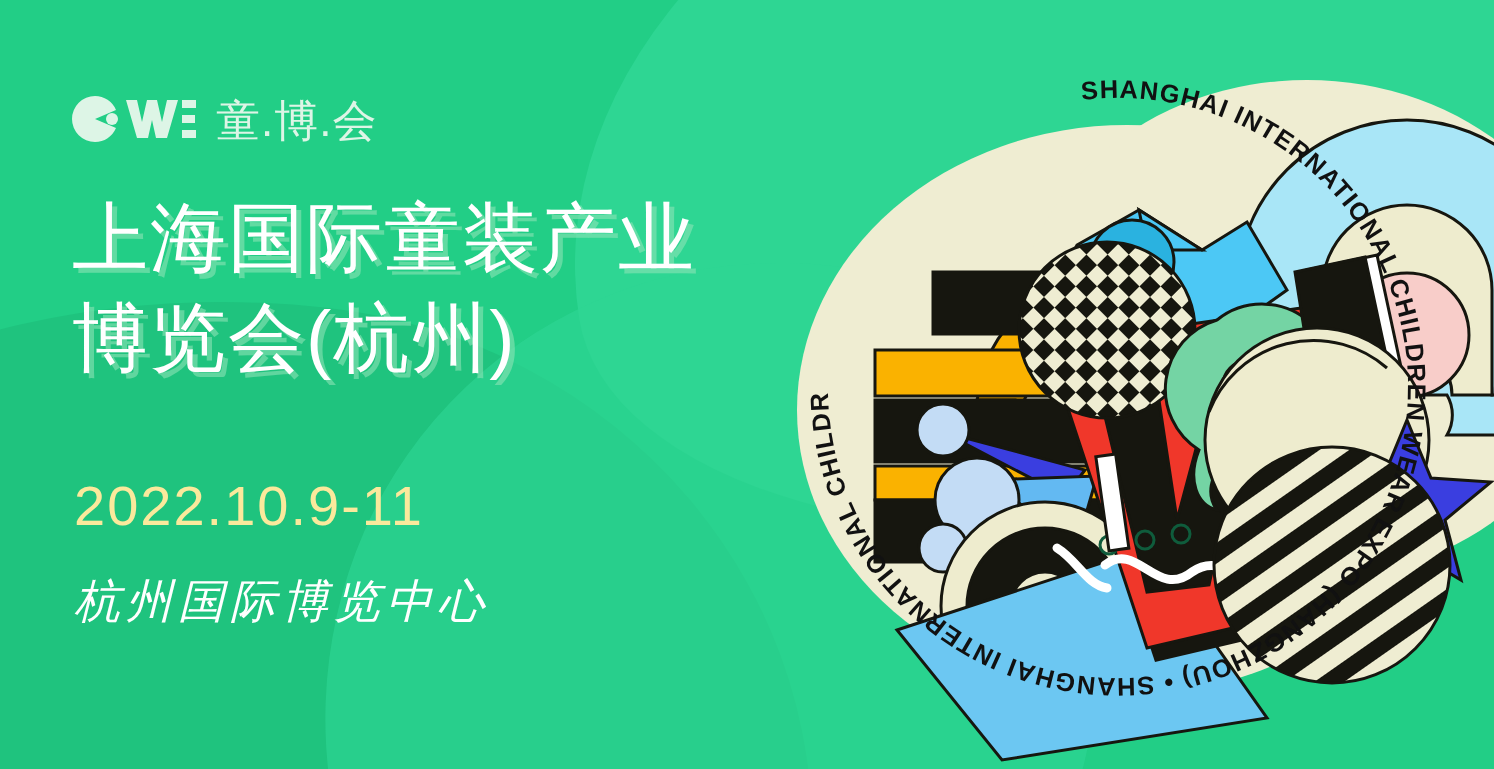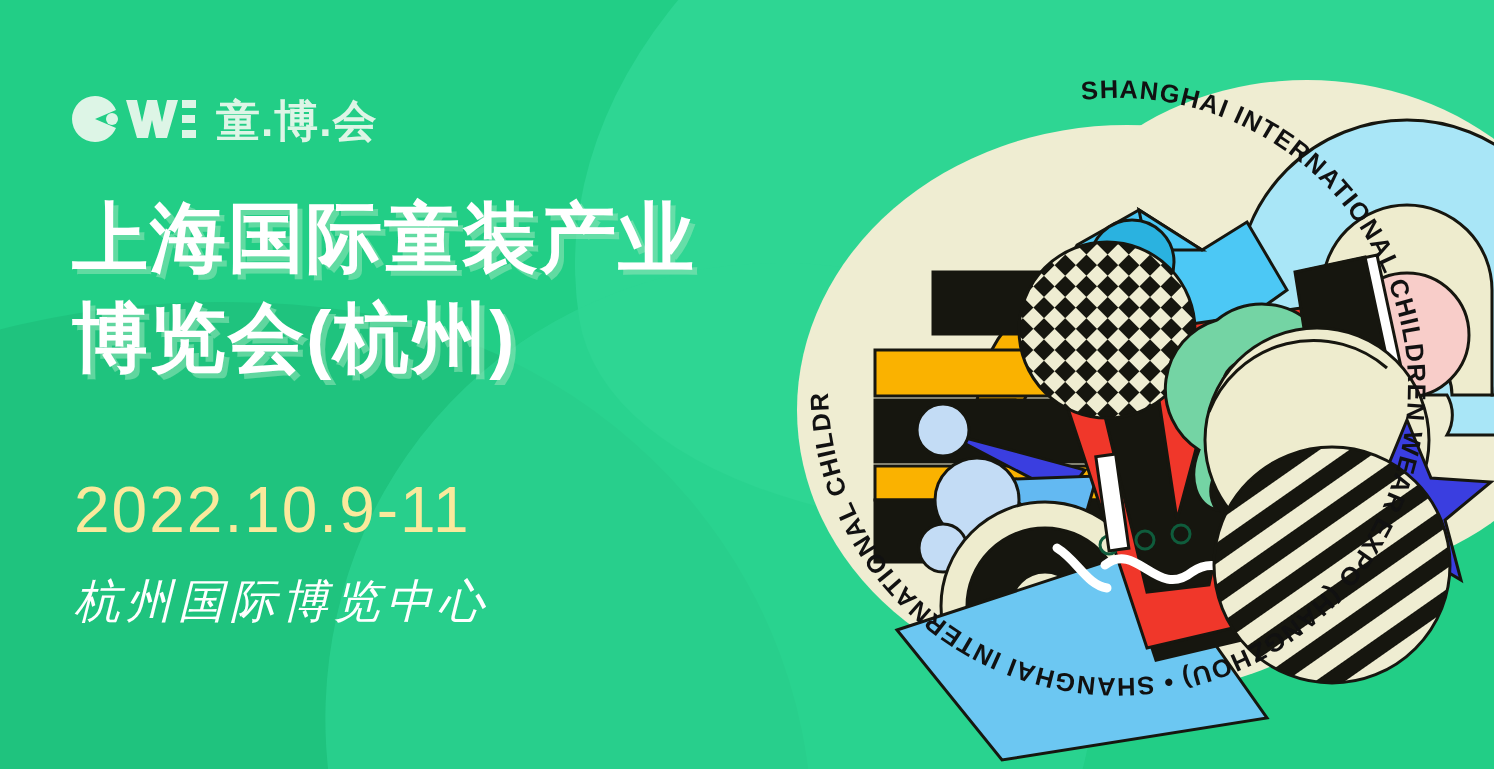--- a/index.html
+++ b/index.html
@@ -25,33 +25,33 @@
   .wave-c{
     left:330px;top:240px;width:760px;height:900px;
     background:#2ed693;border-radius:60% 40% 44% 56%/50% 50% 50% 50%;
     transform:rotate(18deg);opacity:.65;
   }
 
   
   .logo-row{position:absolute;left:72px;top:96px;display:flex;align-items:center;gap:20px;}
   .logo-mark{display:block;}
   .logo-word{
-    color:#ddf5e6;font-size:44px;font-weight:bold;letter-spacing:1px;
+    color:#ddf5e6;font-size:44px;font-weight:normal;letter-spacing:1px;
     line-height:1;white-space:nowrap;
   }
   .headline{
     position:absolute;left:72px;top:188px;
-    color:#ffffff;font-size:76px;font-weight:bold;line-height:1.32;
+    color:#ffffff;font-size:76px;font-weight:normal;line-height:1.32;
     letter-spacing:2px;white-space:nowrap;
     text-shadow:5px 5px 0 rgba(150,230,185,.55);
   }
   .headline .ln{display:block;}
   .date{
     position:absolute;left:74px;top:478px;
-    color:#fae99c;font-size:64px;font-weight:normal;line-height:1;
+    color:#fae99c;font-size:56px;font-weight:normal;line-height:1;
     letter-spacing:2px;white-space:nowrap;
   }
   .venue{
     position:absolute;left:74px;top:578px;
     color:#ffffff;font-size:46px;line-height:1;letter-spacing:6px;white-space:nowrap;font-style:italic;
   }
 
   
   #collage{position:absolute;left:747px;top:0;width:747px;height:769px;}
   #collage svg{display:block;width:747px;height:769px;}

